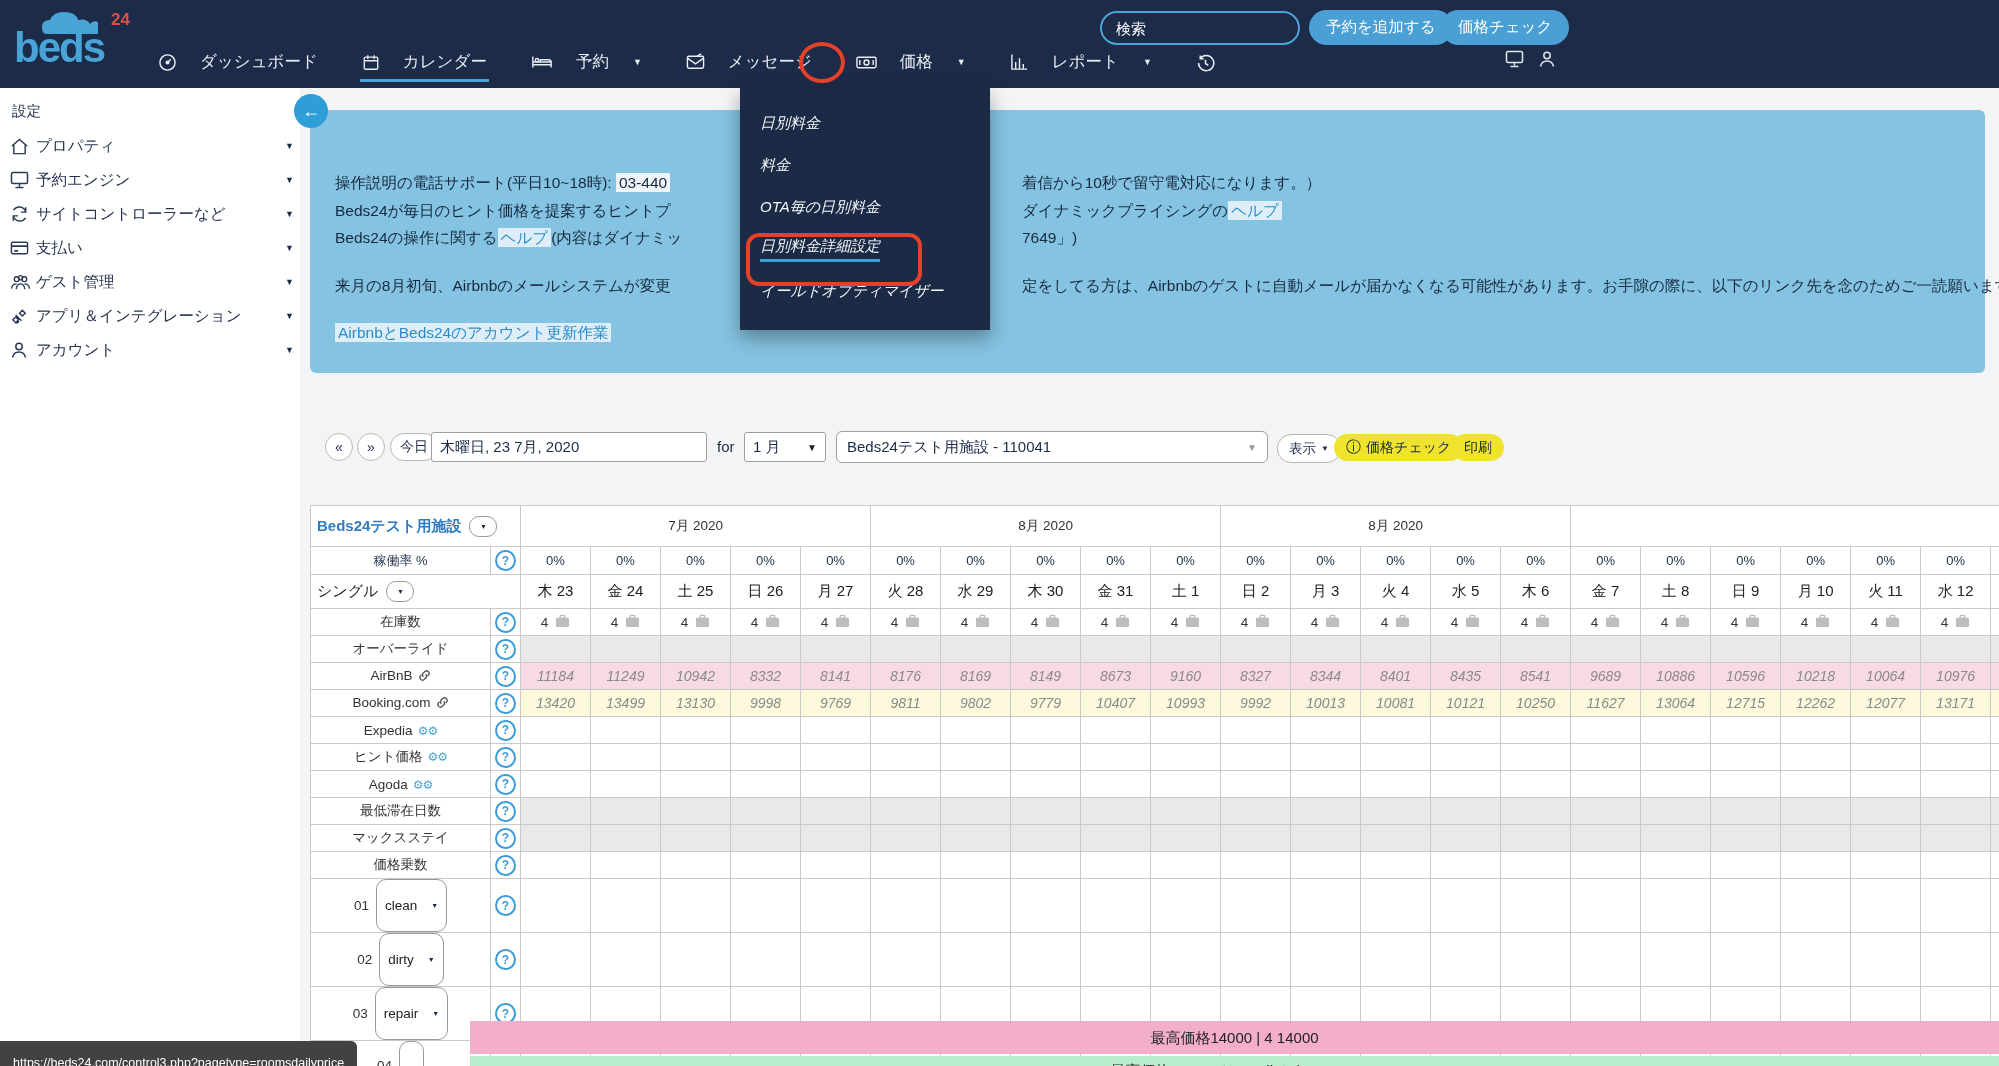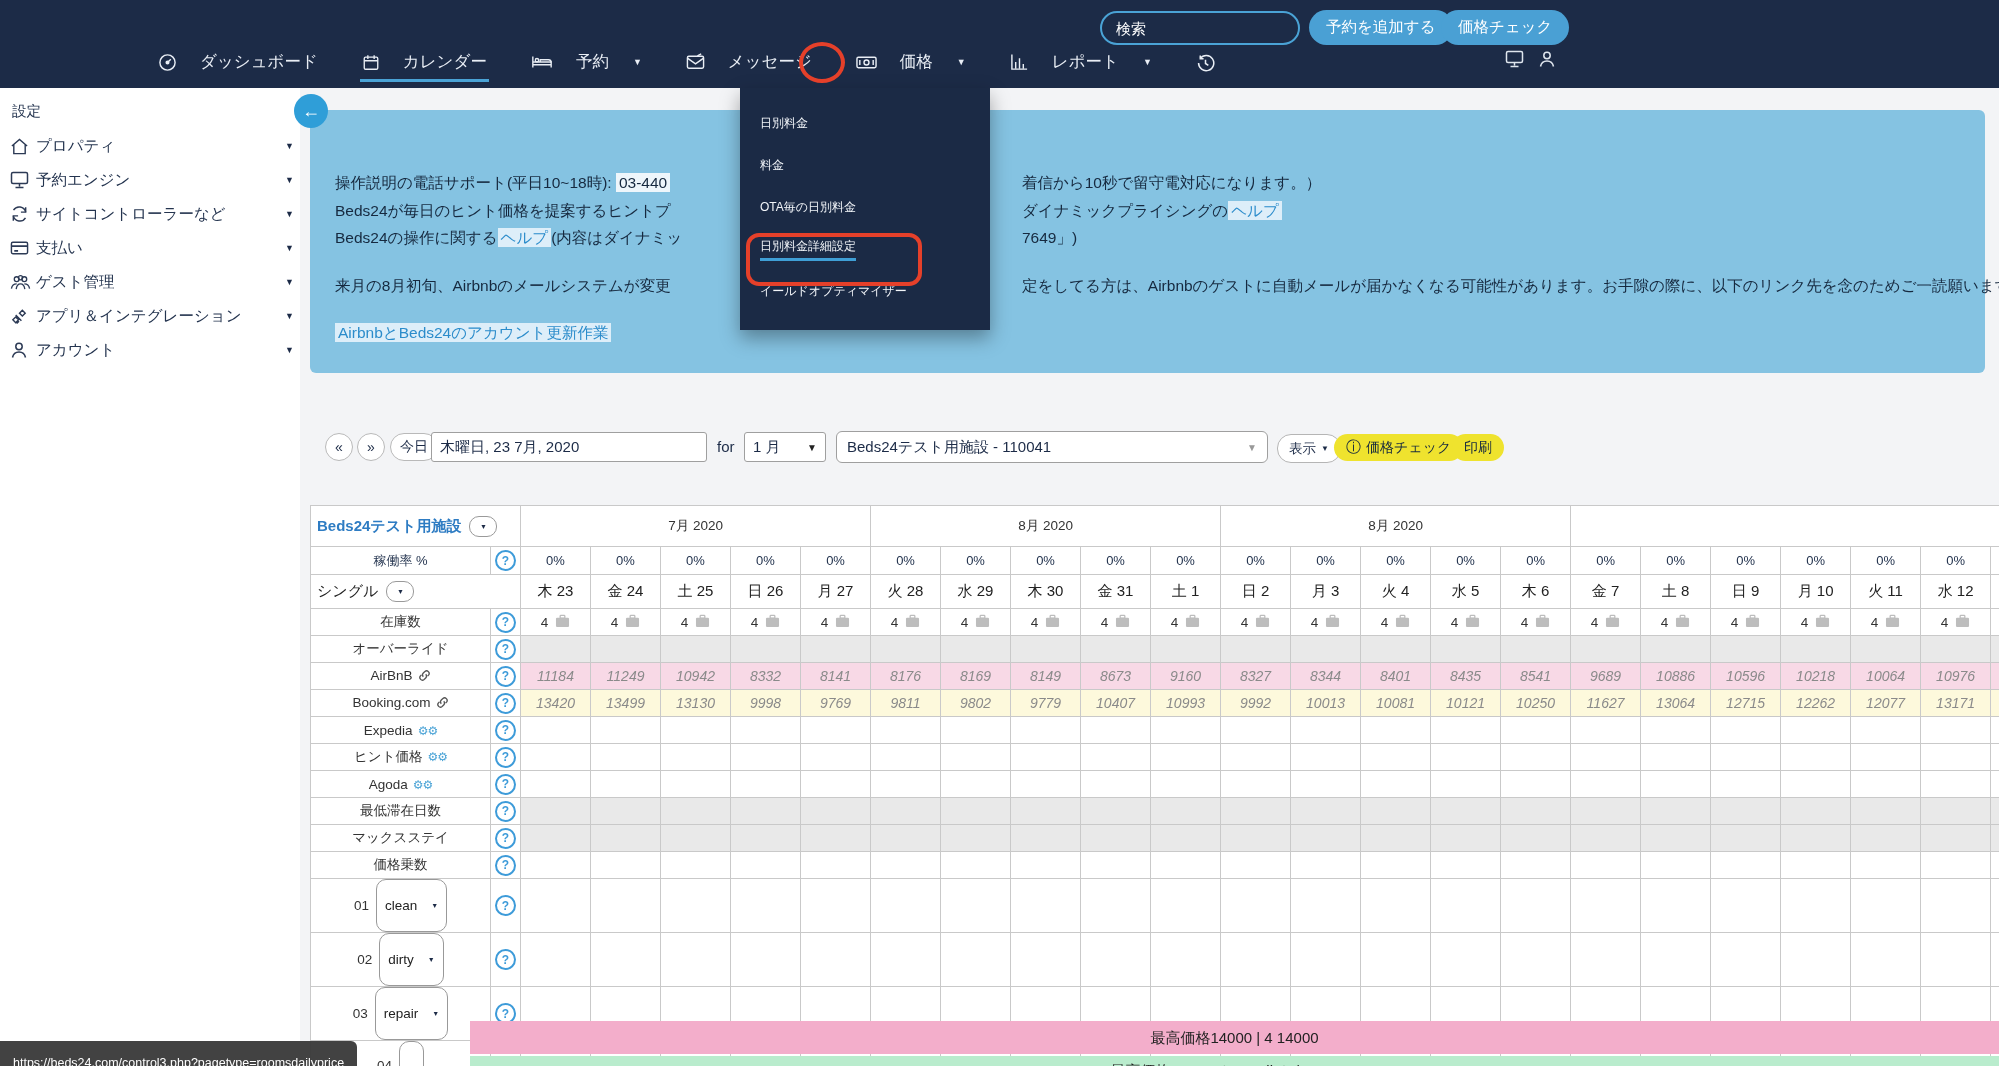--- a/index.html
+++ b/index.html
@@ -44,21 +44,21 @@
   .banner .rfrag{position:absolute;left:687px;top:0;white-space:nowrap;}
   .hl-link{background:#ddeef9;color:#2b8ccb;padding:1px 3px;}
   .hl-box{background:#eef6fb;color:#16293f;padding:1px 3px;}
   .back-btn{position:absolute;left:294px;top:94px;width:34px;height:34px;border-radius:50%;
      background:#2f9ed8;color:#fff;font-size:18px;display:flex;align-items:center;justify-content:center;
      z-index:3;cursor:pointer;border:none;}
   
   .price-menu{position:absolute;left:740px;top:88px;width:250px;height:242px;background:#1b2a45;
      box-shadow:0 8px 18px rgba(0,0,0,.35);z-index:5;}
   .price-menu ul{list-style:none;margin:0;padding:14px 0 0 20px;}
-  .price-menu li{height:42px;display:flex;align-items:center;font-size:12px;color:#f2f5f9;cursor:pointer;white-space:nowrap;}
+  .price-menu li{height:42px;display:flex;align-items:center;font-size:15px;color:#f2f5f9;cursor:pointer;white-space:nowrap;font-style:italic;}
   .price-menu li.hl-item span{border-bottom:3px solid #3f9fd6;padding-bottom:3px;}
   
   .anno-circle{position:absolute;left:799px;top:42px;width:38px;height:33px;border:4px solid #e5402a;
      border-radius:50%;z-index:6;pointer-events:none;}
   .anno-rect{position:absolute;left:746px;top:233px;width:168px;height:45px;border:4px solid #e5402a;
      border-radius:13px;z-index:6;pointer-events:none;}
   .tb-btn{position:absolute;top:433px;height:28px;box-sizing:border-box;border:1px solid #b9b9b9;background:#fff;
      border-radius:14px;color:#1c2b47;font-size:14px;display:flex;align-items:center;justify-content:center;
      cursor:pointer;padding:0 9px;font-family:inherit;white-space:nowrap;}
   .tb-prev{left:325px;width:28px;padding:0;}
@@ -116,20 +116,29 @@
   .sum-pink{top:1021px;height:33px;line-height:33px;background:#f3aecb;}
   .sum-green{top:1056px;height:30px;line-height:30px;background:#b9eccd;}
   
   .status-tip{position:absolute;left:0;top:1041px;height:25px;line-height:25px;background:rgba(58,58,58,.96);
      color:#fff;font-size:12.5px;padding:10px 13px;border-radius:0 6px 0 0;z-index:9;white-space:nowrap;}
 </style>
 </head>
 <body>
 
 <header class="topnav">
+  <div class="logo">
+    <span class="cloud">
+      <svg width="62" height="24" viewBox="0 0 62 24">
+          <path d="M6 24 Q2 24 2 17 Q2 10 10 10 Q13 2 24 2 Q36 2 38 10 Q47 8 50 14 Q53 10 58 12 L58 24 Z" fill="#4aa3d6"></path>
+        </svg>
+    </span>
+    <span class="word">beds</span>
+    <span class="sup">24</span>
+  </div>
   <nav class="mainmenu" id="main-menu">
       <div class="mitem">
         <span>
           <svg width="19" height="19" viewBox="0 0 20 20" fill="none" stroke="currentColor" stroke-width="1.5">
             <circle cx="10" cy="10" r="8"></circle>
             <path d="M10 10l3.5-3.5"></path>
             <circle cx="10" cy="10" r="1.4" fill="currentColor"></circle>
           </svg>
         </span>
         <span>ダッシュボード</span>

